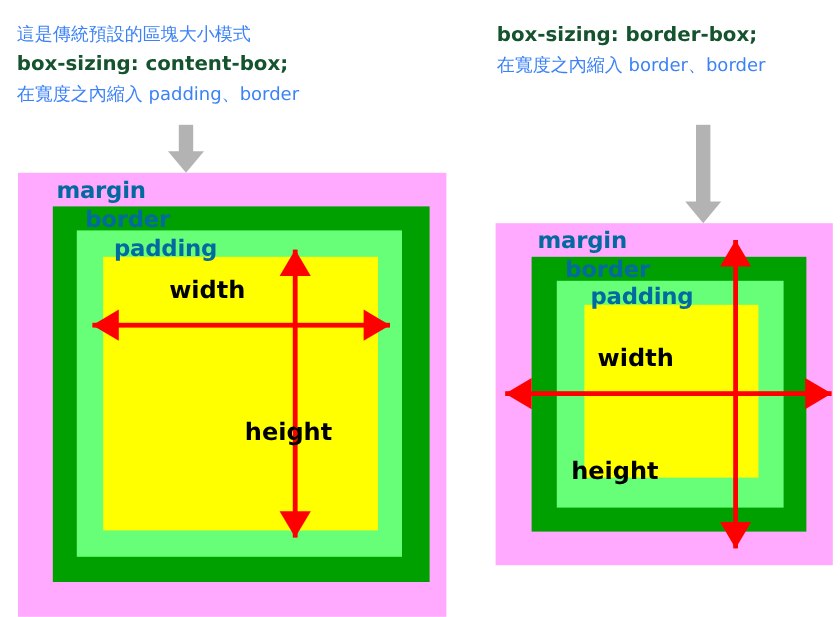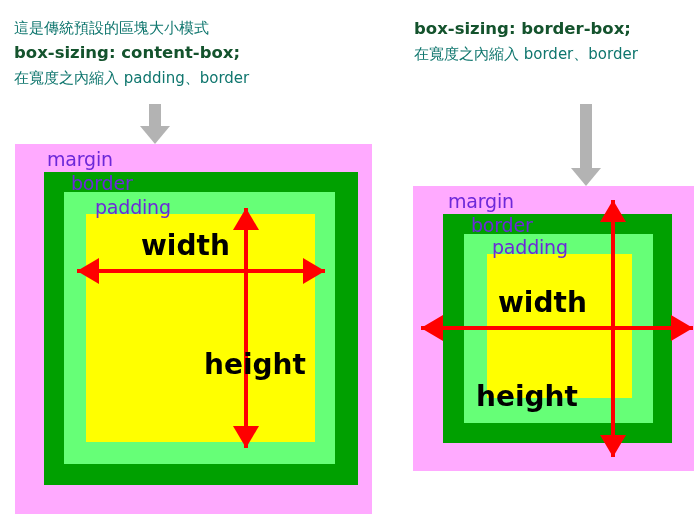--- a/index.html
+++ b/index.html
@@ -14,21 +14,21 @@
     overflow: hidden;
     font-family: "DejaVu Sans", "Liberation Sans", sans-serif;
     -webkit-font-smoothing: antialiased;
   }
 
   
   .caption { position: absolute; }
   .cap-line {
     font-size: 15px;
     line-height: 24px;
-    color: #0f766e;
+    color: #3b82f6;
     white-space: nowrap;
   }
   .cap-code {
     font-size: 16.5px;
     line-height: 26px;
     font-weight: bold;
     color: #14532d;
     white-space: nowrap;
   }
   .caption-left  { left: 14px;  top: 16px; }
@@ -62,28 +62,28 @@
   
   .diagram { position: absolute; }
   .box-margin  { position: absolute; background: #ffaaff; }
   .box-border  { position: absolute; background: #00a000; box-sizing: border-box; }
   .box-padding { position: absolute; background: #66ff77; }
   .box-content { position: absolute; background: #ffff00; }
 
   .lbl {
     position: absolute;
     font-size: 19px;
-    font-weight: normal;
-    color: #6d28d9;
+    font-weight: bold;
+    color: #0369a1;
     white-space: nowrap;
     letter-spacing: -0.2px;
   }
   .lbl-content {
     position: absolute;
-    font-size: 28px;
+    font-size: 20px;
     font-weight: bold;
     color: #000000;
     white-space: nowrap;
   }
 
   
   .arrow-h, .arrow-v { position: absolute; }
   .arrow-h .line {
     position: absolute; left: 0; right: 0; top: 50%;
     transform: translateY(-50%);

